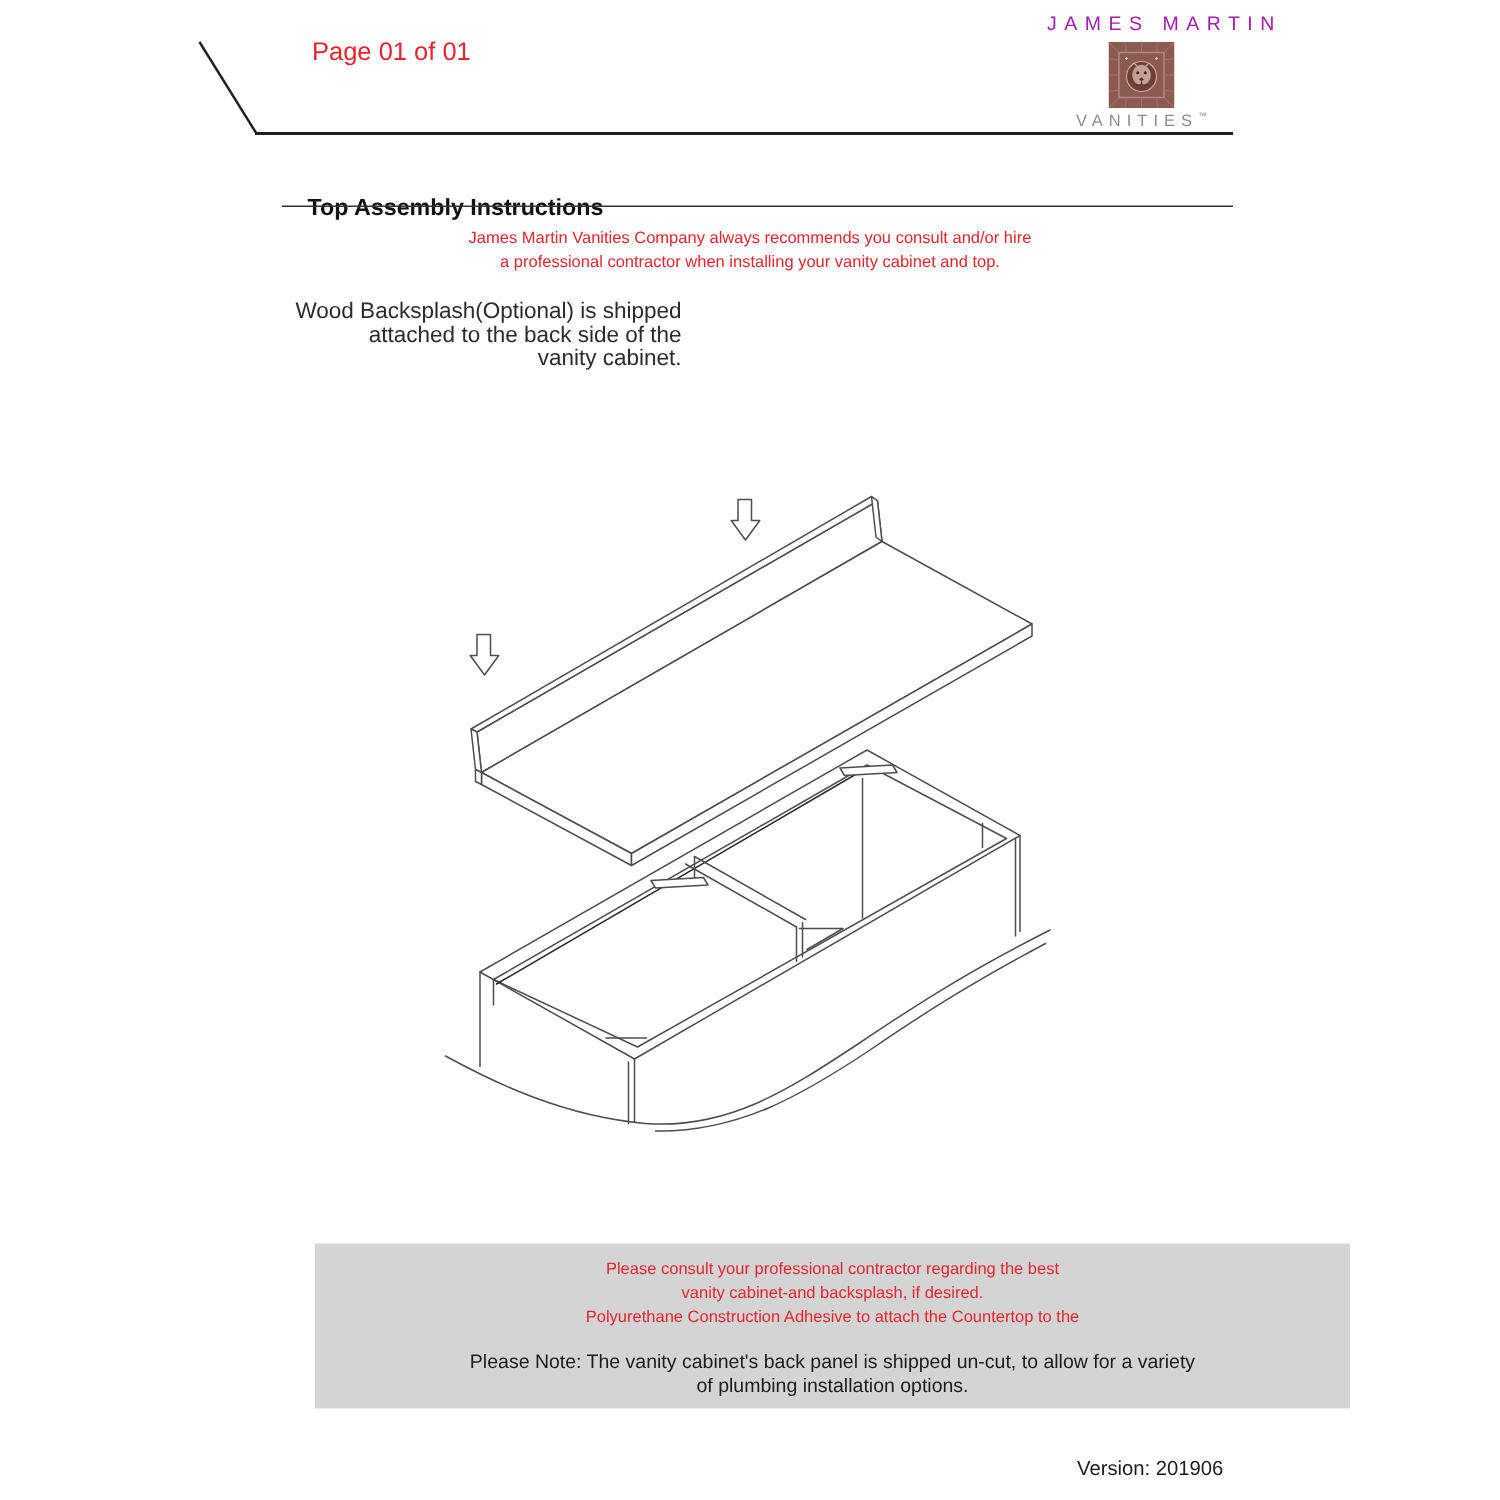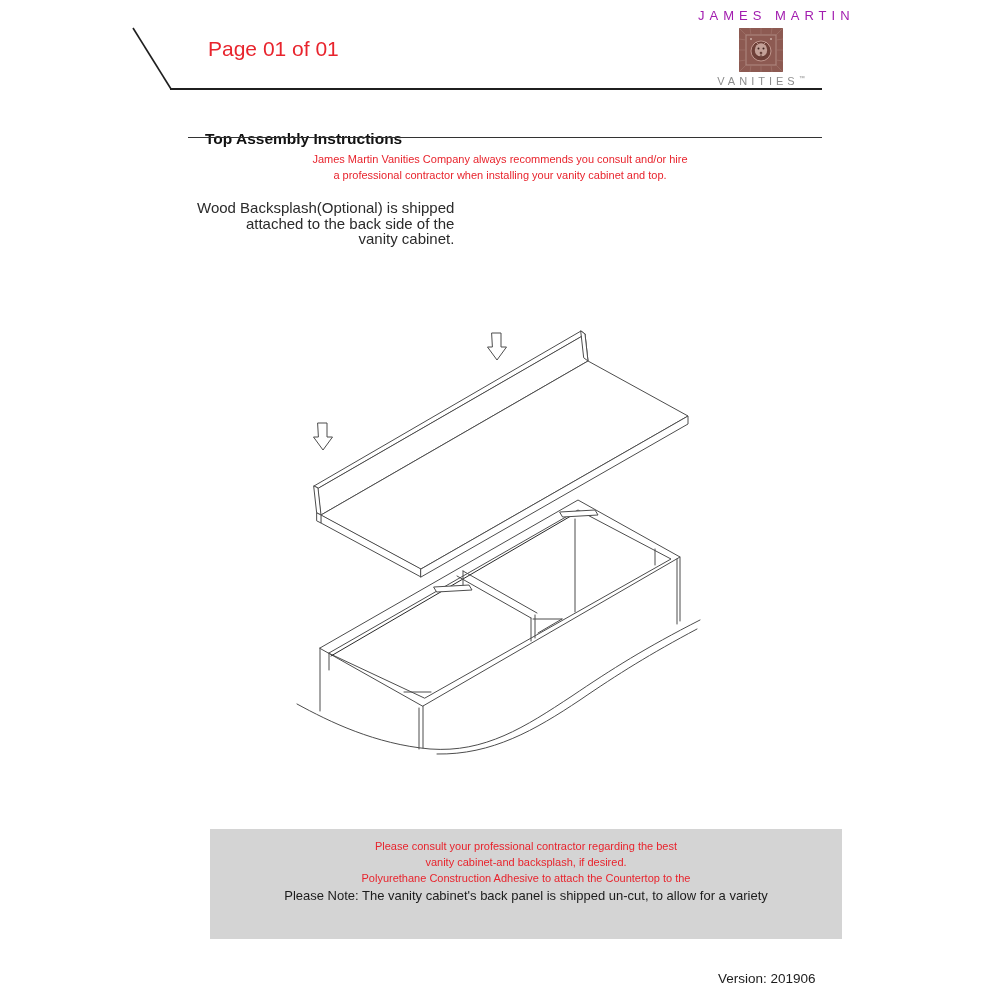--- a/index.html
+++ b/index.html
@@ -9,39 +9,39 @@
   }
   .abs{position:absolute;}
 
   
   .logo-block{left:698px;top:8px;width:126px;text-align:center;}
   .brand-top{font-size:13px;letter-spacing:5px;color:#a21caf;white-space:nowrap;text-align:center;}
   .emblem-wrap{margin:5px auto 3px auto;width:44px;height:44px;}
   .brand-bottom{font-size:11px;letter-spacing:4px;color:#8c8c8c;white-space:nowrap;}
   .brand-bottom sup{font-size:6px;letter-spacing:0;}
 
-  .page-label{left:208px;top:37px;font-size:21px;color:#e8242d;}
+  .page-label{left:208px;top:25px;font-size:17px;color:#e8242d;}
 
   .diag-svg{left:128px;top:24px;width:60px;height:70px;}
   .rule1{left:170px;top:88px;width:652px;height:2px;background:#1f1f1f;}
   .doc-title{left:205px;top:95px;font-size:15.5px;font-weight:bold;color:#111;margin-top:35px;}
   .rule2{left:188px;top:137px;width:634px;height:1px;background:#333;}
 
   .consult-note{left:190px;top:151px;width:620px;text-align:center;
     font-size:11px;line-height:16px;color:#e8242d;}
 
   .body-text{left:197px;top:200px;font-size:15px;line-height:15.5px;color:#2b2b2b;text-align:right;}
 
   
   .diagram{left:290px;top:320px;width:420px;height:450px;}
 
   
-  .note-box{left:210px;top:829px;width:632px;height:110px;background:#d4d4d4;}
+  .note-box{left:210px;top:829px;width:690px;height:110px;background:#d4d4d4;}
   .note-red{margin-top:9px;text-align:center;font-size:11px;line-height:16px;color:#e8242d;}
-  .note-black{margin-top:2px;text-align:center;font-size:13px;line-height:15.5px;color:#1c1c1c;}
+  .note-black{margin-top:14px;text-align:center;font-size:13px;line-height:15.5px;color:#1c1c1c;}
 
   .version-label{left:718px;top:971px;font-size:13.5px;color:#1c1c1c;}
 </style>
 </head>
 <body>
 
 <div class="abs logo-block">
   <div class="brand-top">JAMES MARTIN</div>
   <div class="emblem-wrap">
     <svg width="44" height="44" viewBox="0 0 44 44">
@@ -134,16 +134,17 @@
 </svg>
 
 <div class="abs note-box">
   <div class="note-red">
     <div>Please consult your professional contractor regarding the best</div>
     <div>vanity cabinet-and backsplash, if desired.</div>
     <div>Polyurethane Construction Adhesive to attach the Countertop to the</div>
   </div>
   <div class="note-black">
     <div>Please Note: The vanity cabinet's back panel is shipped un-cut, to allow for a variety</div>
+    <div>of plumbing installation options.</div>
   </div>
 </div>
 
 <div class="abs version-label">Version: 201906</div>
 
 </body></html>

